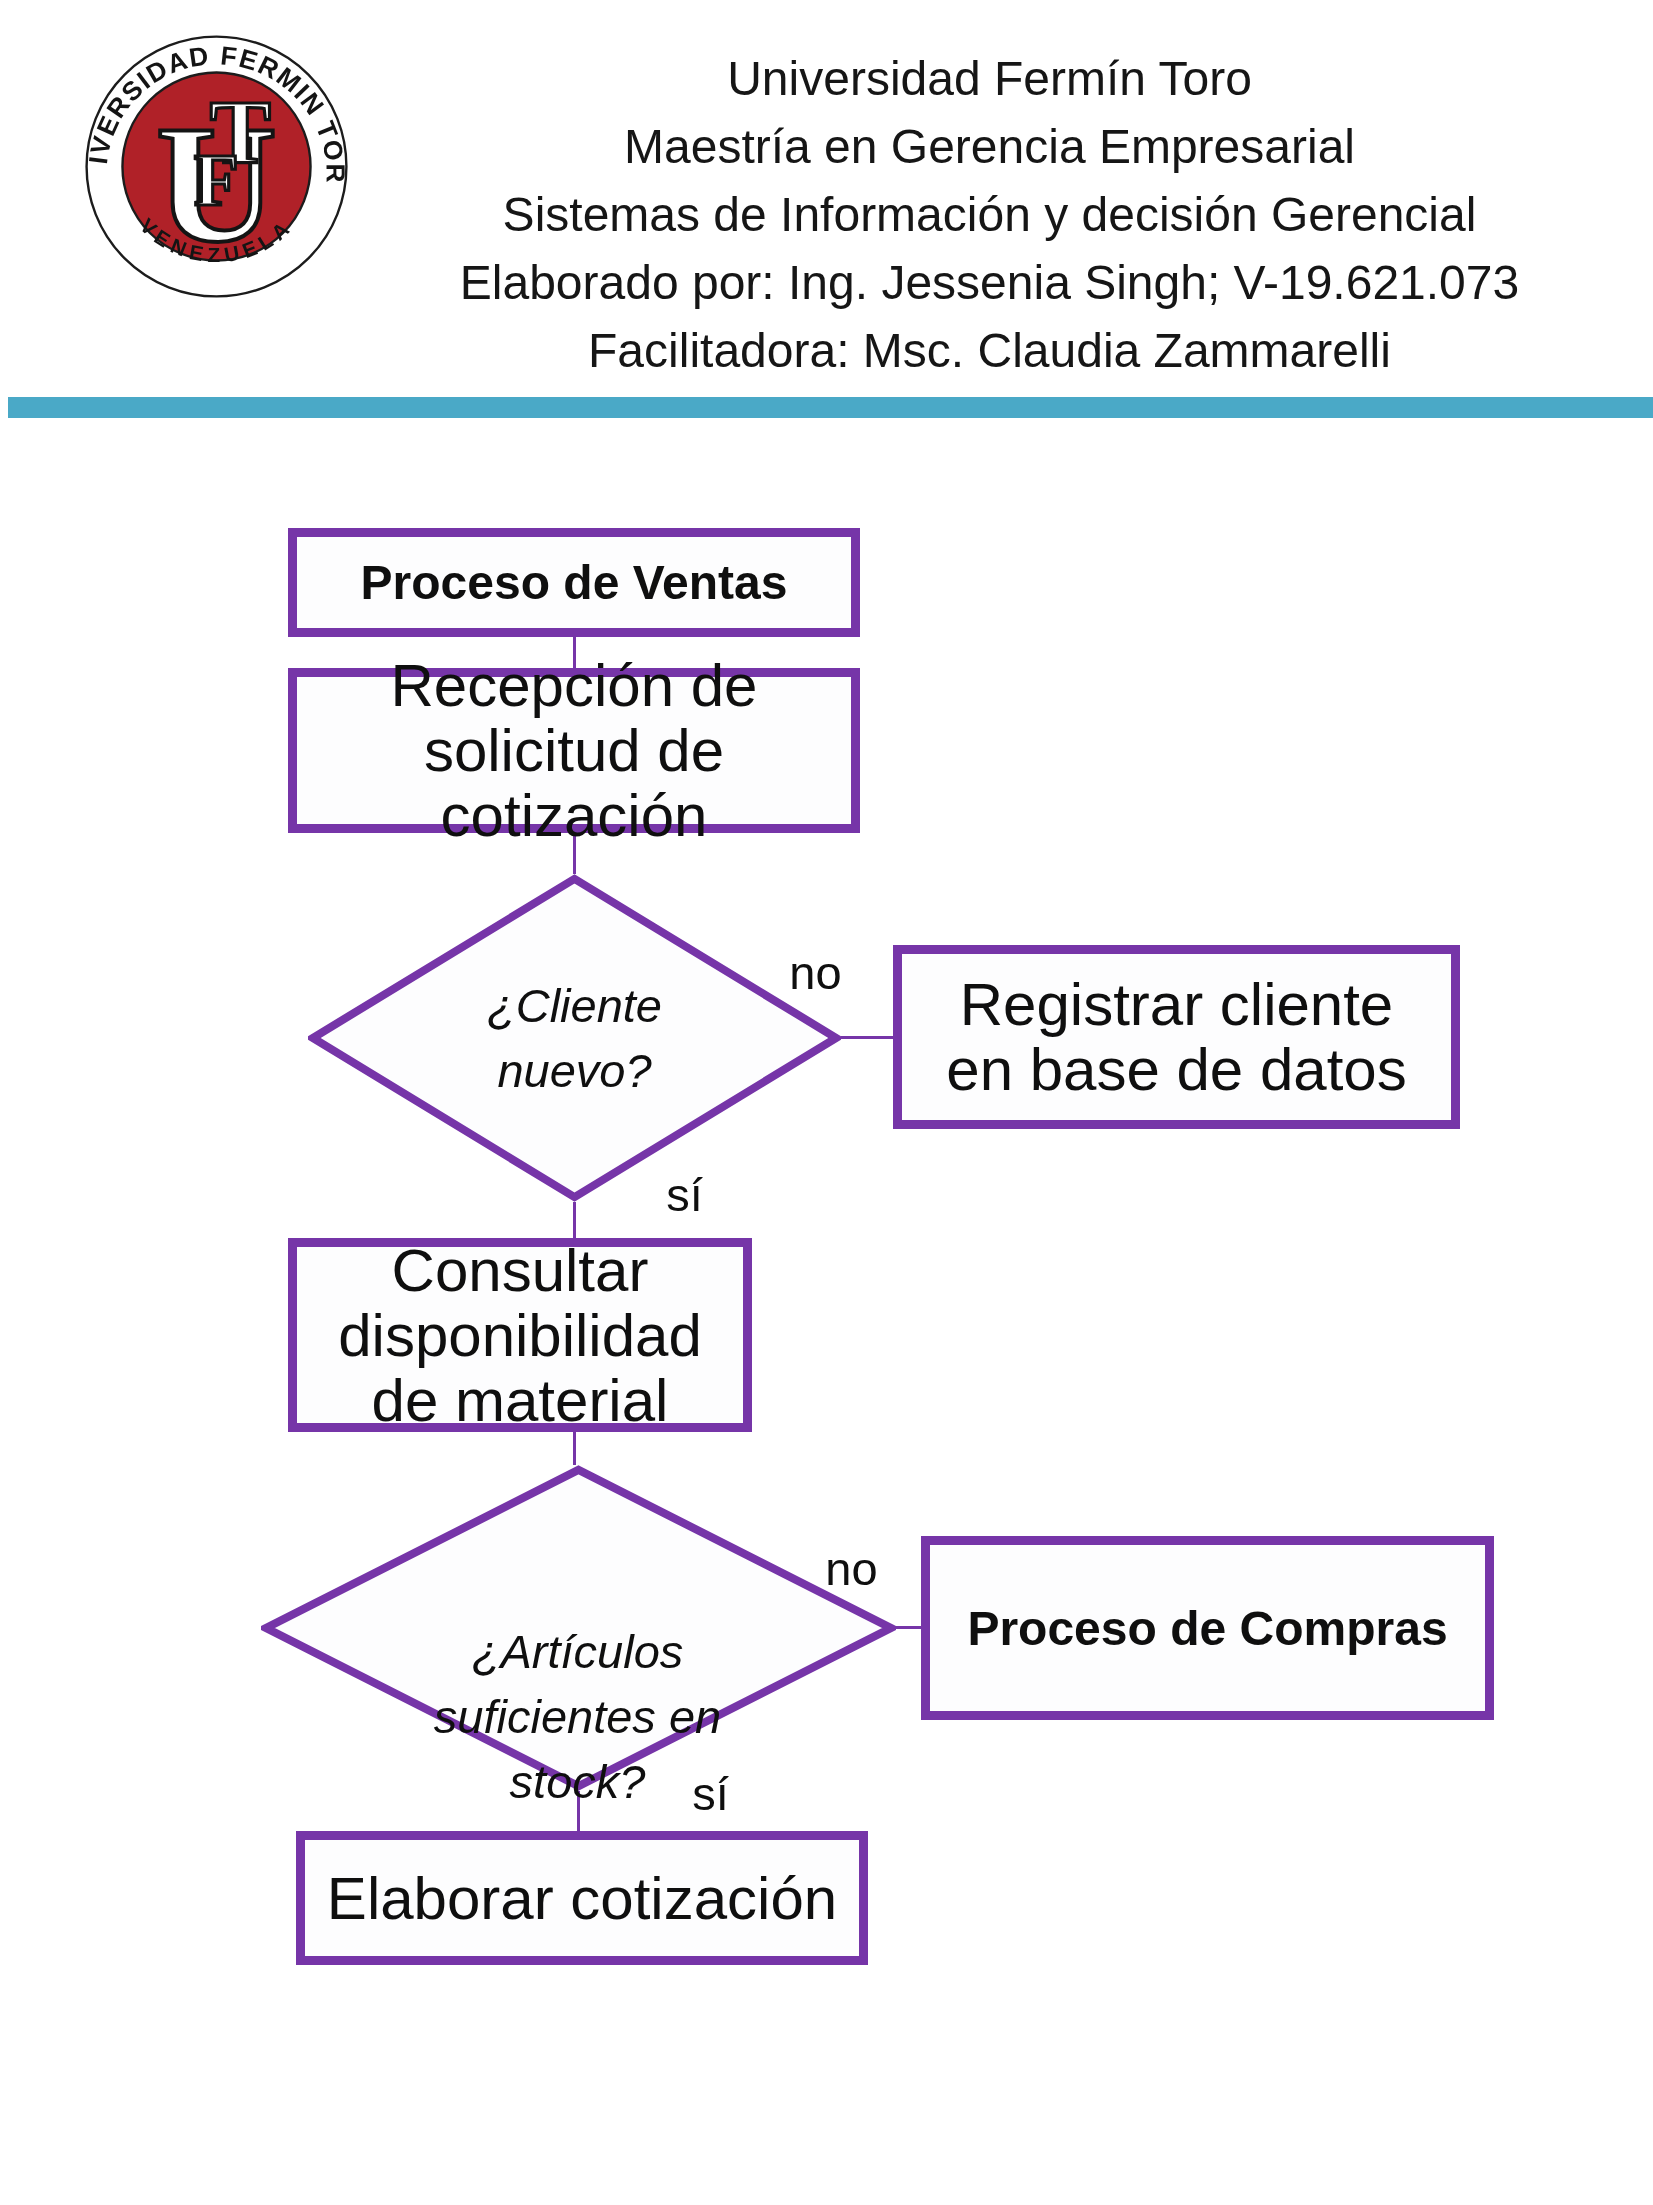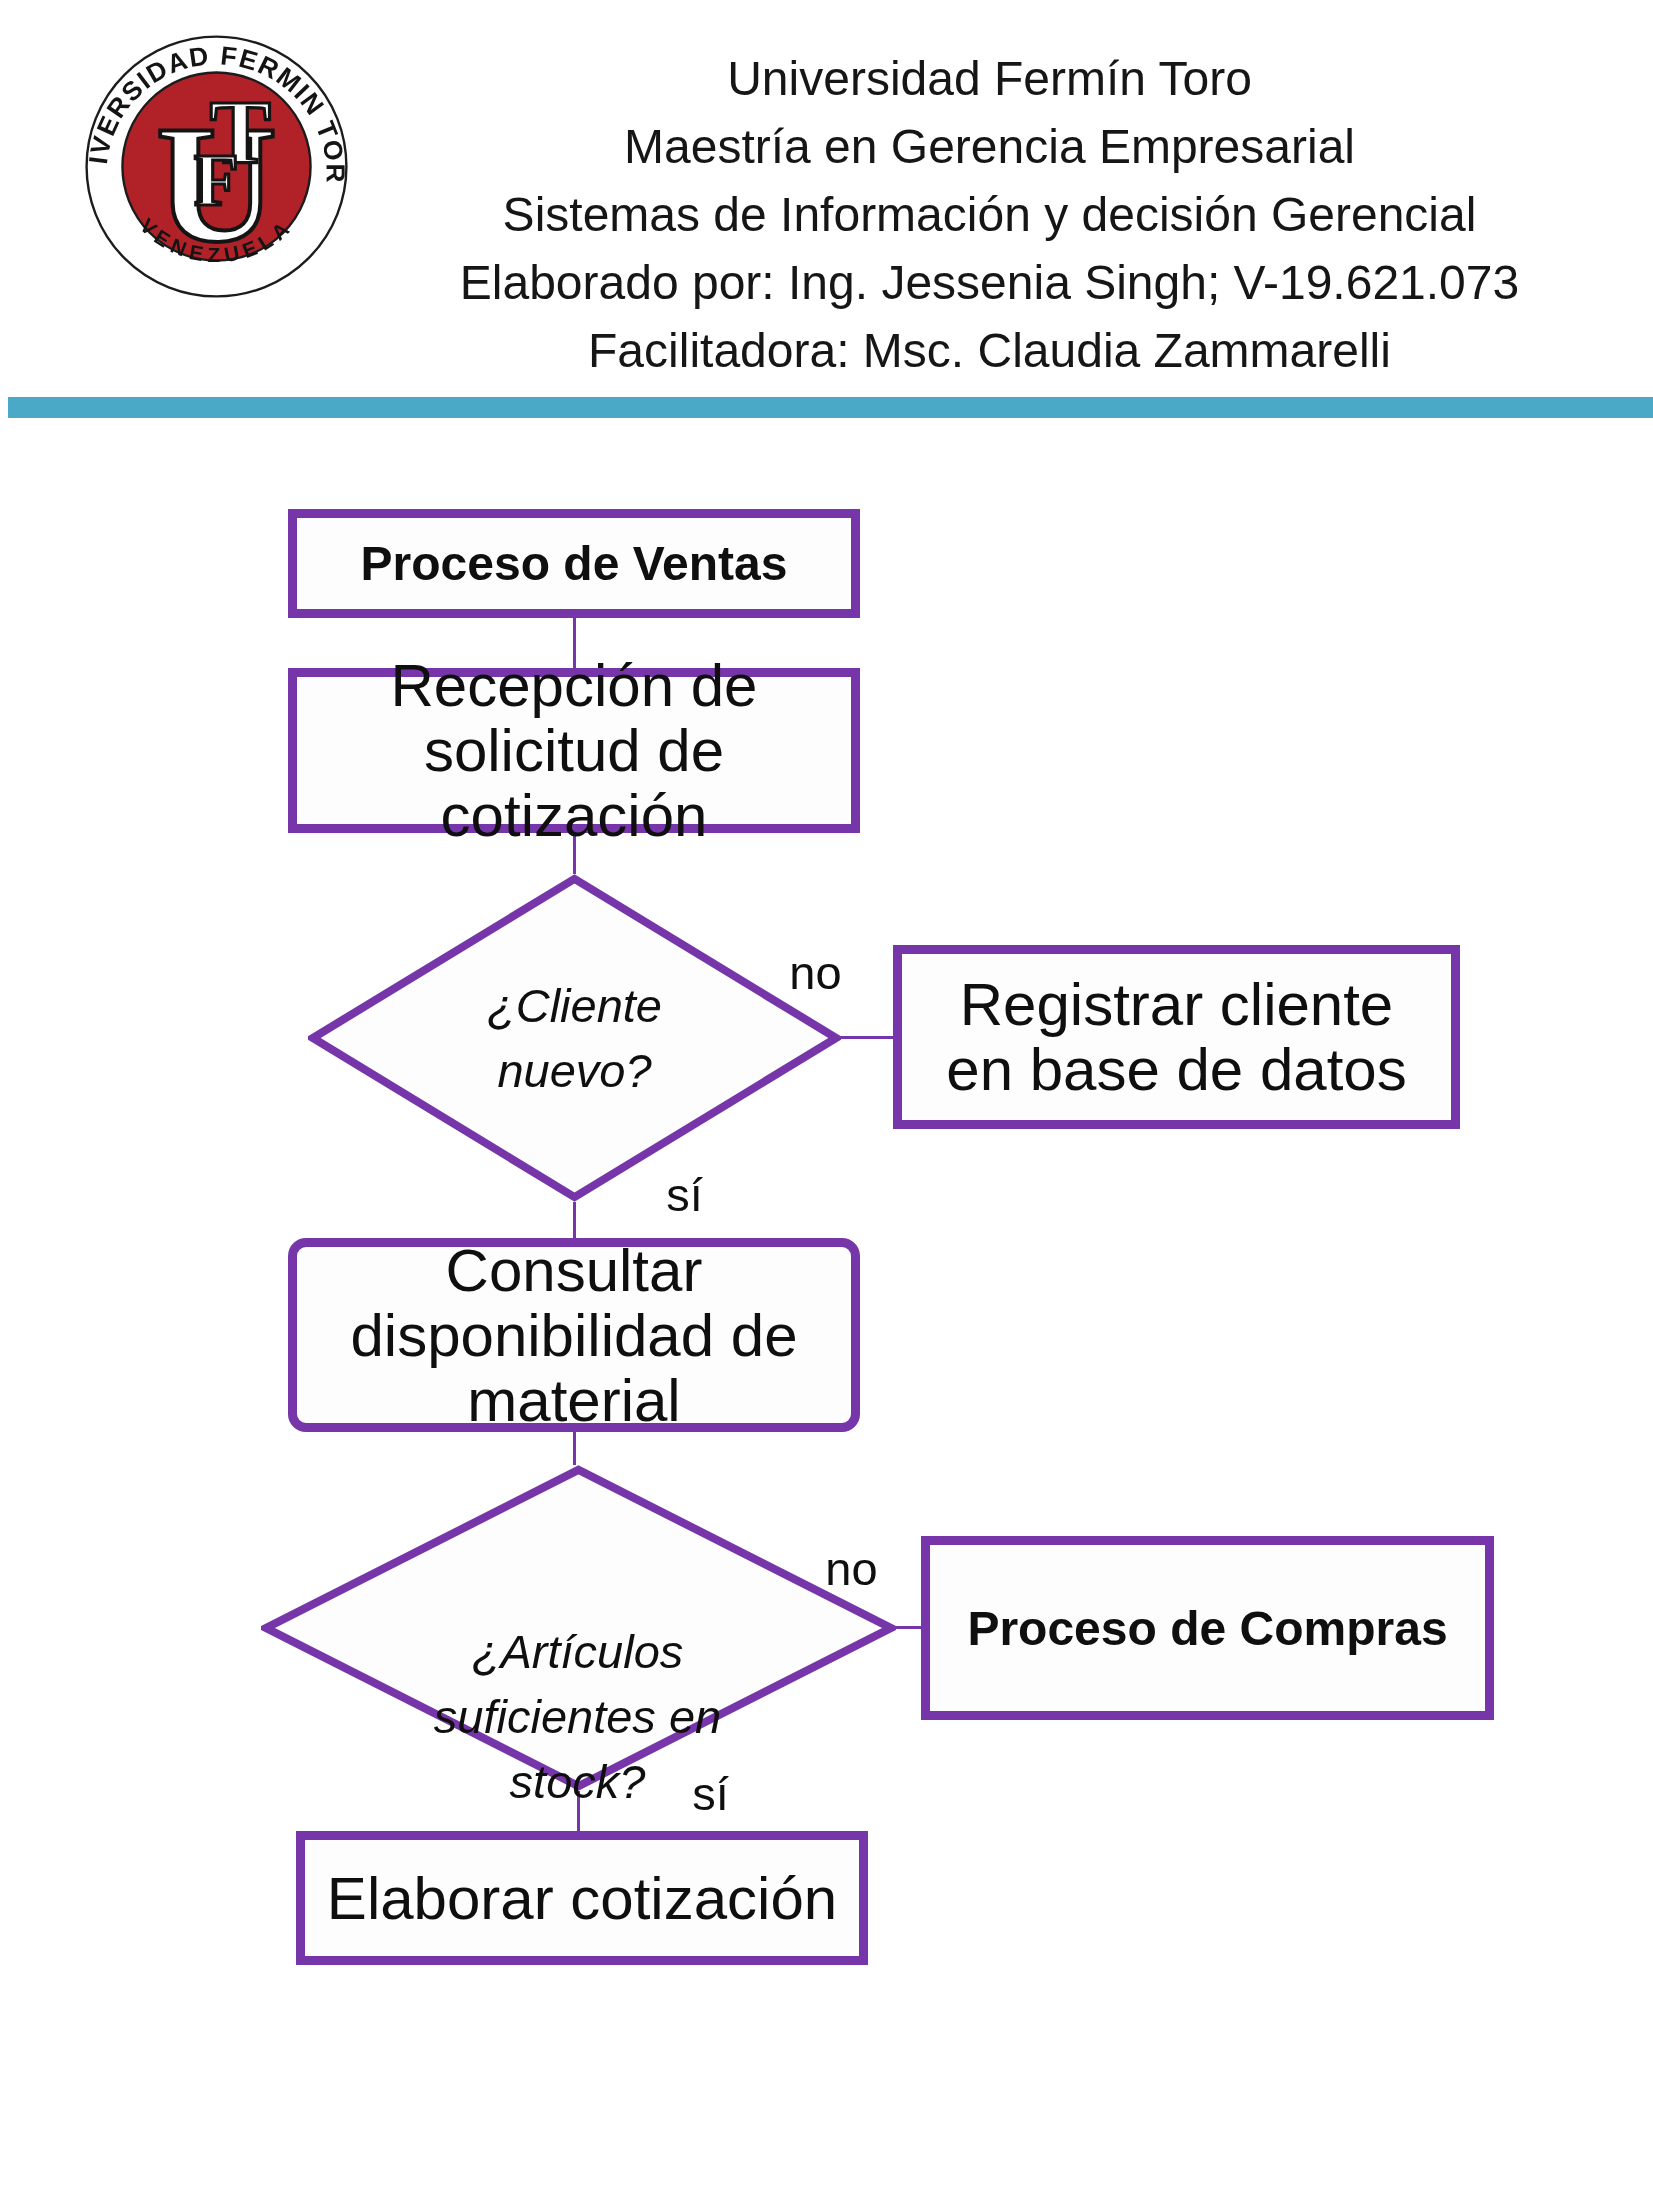--- a/index.html
+++ b/index.html
@@ -30,21 +30,21 @@
   }
   .dtext span{display:inline-block;font-style:italic;}
   .elabel{
     position:absolute;width:113px;height:68px;display:flex;align-items:center;
     justify-content:center;font-size:47px;
   }
   
   .b-ventas   {left:288px;top:509px; width:572px;height:109px;}
   .b-recepcion{left:288px;top:668px; width:572px;height:165px;}
   .b-registrar{left:893px;top:945px;width:567px;height:184px;}
-  .b-consultar{left:288px;top:1238px;width:572px;height:194px;border-radius:18px;}
+  .b-consultar{left:288px;top:1238px;width:464px;height:194px;}
   .b-compras  {left:921px;top:1536px;width:573px;height:184px;align-items:center;}
   .b-elaborar {left:296px;top:1831px;width:572px;height:134px;text-align:right;}
   .t-recepcion span{max-width:501px;}
   .t-registrar span{max-width:501px;}
   .t-consultar span{max-width:484px;}
   .d1{left:308px;top:874px;width:533px;height:328px;}
   .d2{left:261px;top:1465px;width:635px;height:326px;}
   .dt1{left:389px;top:906px;width:371px;height:263px;}
   .dt1 span{max-width:242px;}
   .dt2{left:392px;top:1569px;width:371px;height:294px;}
@@ -95,21 +95,21 @@
   <div class="divider" style="background: rgb(74, 169, 199);"></div>
 
   <div class="conn c-v1" style="background: rgb(118, 53, 168);"></div>
   <div class="conn c-v2" style="background: rgb(118, 53, 168);"></div>
   <div class="conn c-h1" style="background: rgb(118, 53, 168);"></div>
   <div class="conn c-v3" style="background: rgb(118, 53, 168);"></div>
   <div class="conn c-v4" style="background: rgb(118, 53, 168);"></div>
   <div class="conn c-h2" style="background: rgb(118, 53, 168);"></div>
   <div class="conn c-v5" style="background: rgb(118, 53, 168);"></div>
 
-  <div class="box bold b-ventas" style="border-color: rgb(118, 53, 168);">
+  <div class="box bold b-ventas" style="border-color: rgb(118, 53, 168); margin-top: 19px;">
     <span>Proceso de Ventas</span>
   </div>
   <div class="box b-recepcion t-recepcion" style="border-color: rgb(118, 53, 168);">
     <span>Recepción de solicitud de cotización</span>
   </div>
   <div class="box b-registrar t-registrar" style="border-color: rgb(118, 53, 168);">
     <span>Registrar cliente en base de datos</span>
   </div>
   <div class="box b-consultar t-consultar" style="border-color: rgb(118, 53, 168);">
     <span>Consultar disponibilidad de material</span>

